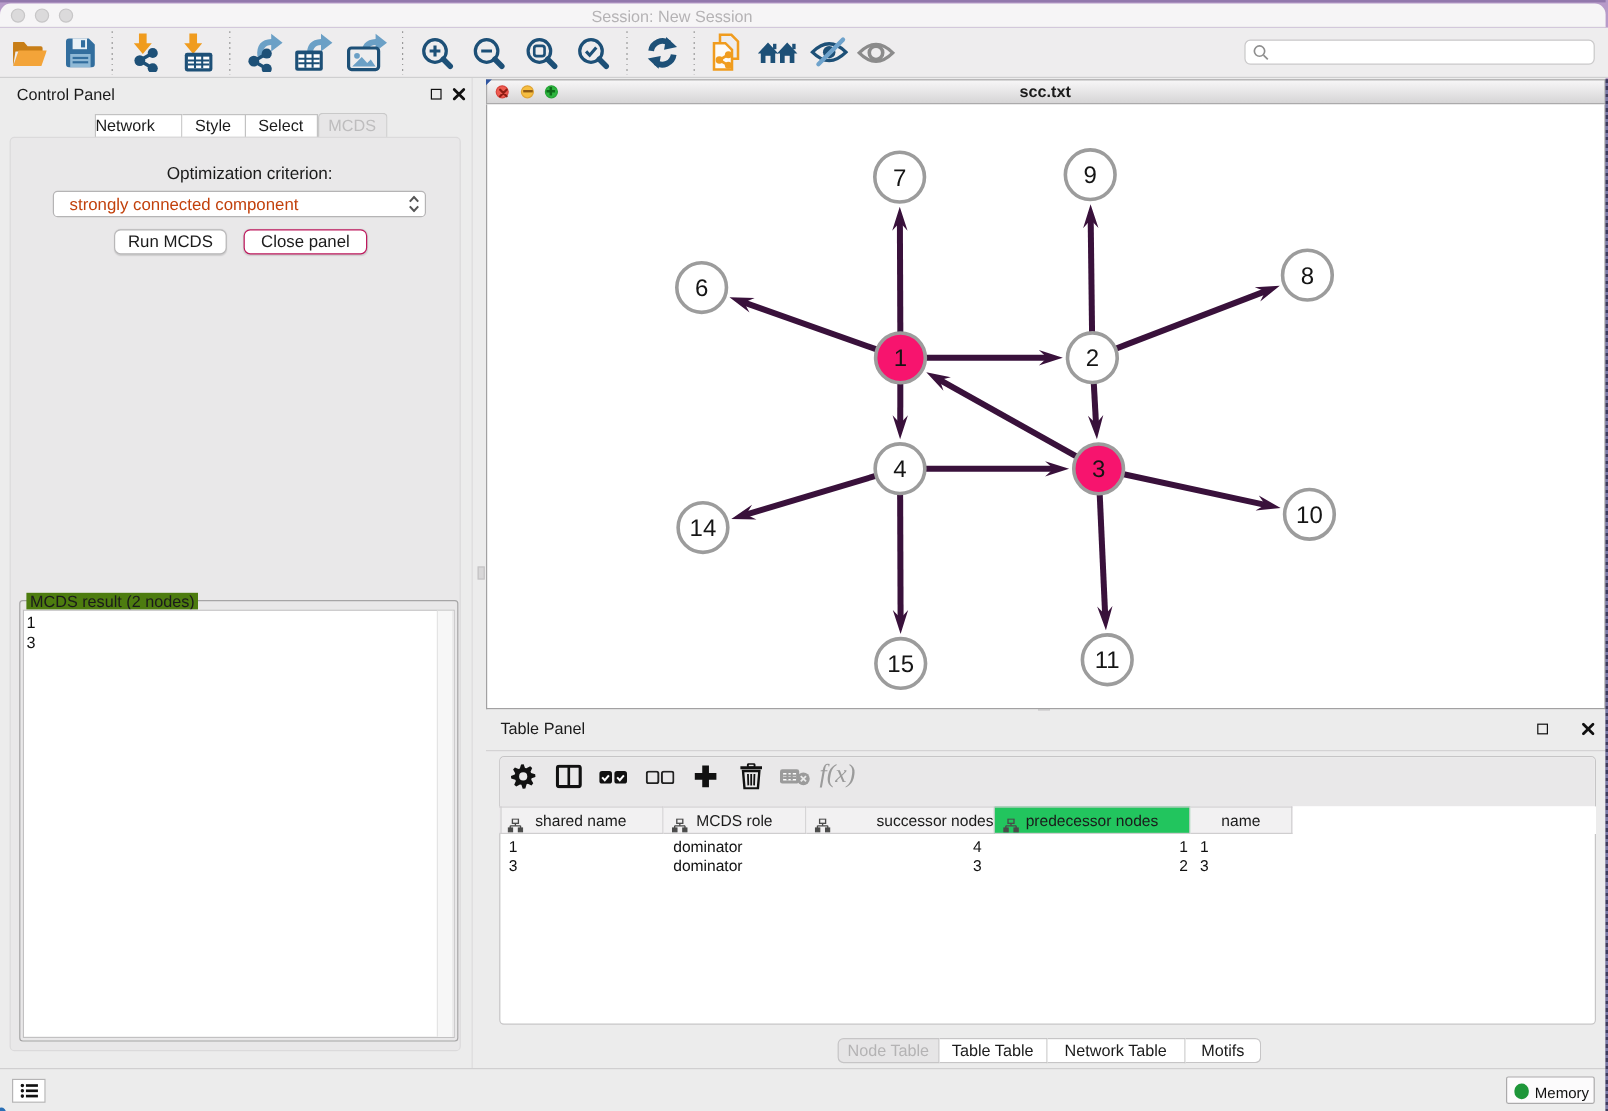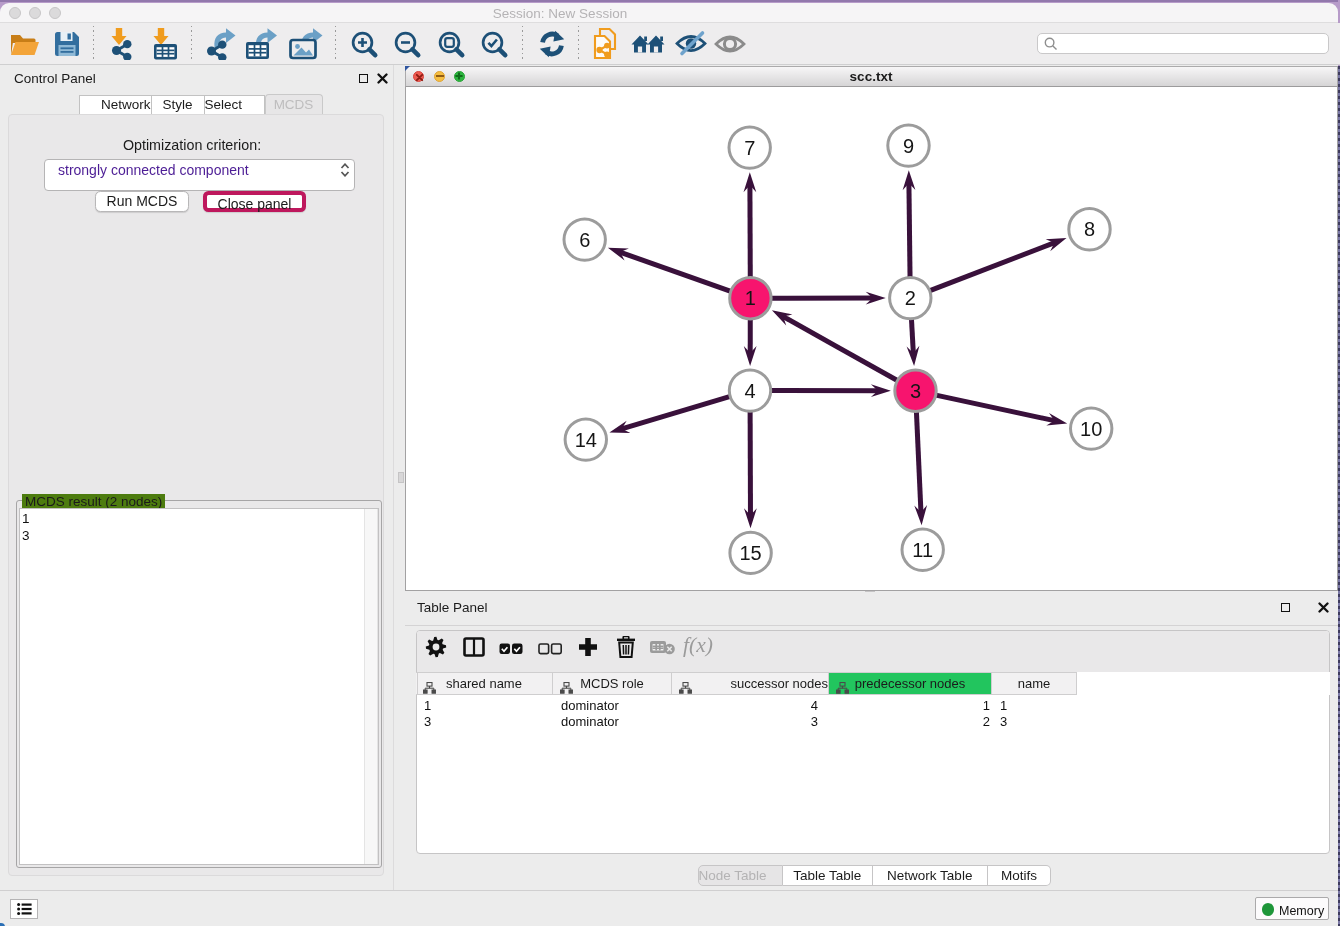--- a/index.html
+++ b/index.html
@@ -160,32 +160,32 @@
 <div class="abs" style="left:1037px;top:33px;width:292px;height:21px;background:#fff;border:1px solid #C9C8C9;border-radius:5px"></div>
 <svg class="abs" width="14" height="14" viewBox="0 0 14 14" style="left:1044px;top:37px">
     <circle cx="5.6" cy="5.6" r="4.3" fill="none" stroke="#8e8e8e" stroke-width="1.4"></circle>
     <line x1="8.9" y1="8.9" x2="12.5" y2="12.5" stroke="#8e8e8e" stroke-width="1.4"></line>
   </svg>
 <div class="abs" style="left:14px;top:70.5px;font-size:13.5px;color:#1B1B1B">Control Panel</div>
 <div class="abs" style="left:359px;top:73.5px;width:9px;height:9px;border:1.4px solid #111"></div>
 <svg class="abs" width="11" height="11" viewBox="0 0 11 11" style="left:377px;top:73px">
     <path d="M1.5,1.5 L9.5,9.5 M9.5,1.5 L1.5,9.5" stroke="#111" stroke-width="2.3" stroke-linecap="round"></path>
   </svg>
-<div class="abs" style="left:78.5px;top:95px;width:73px;height:20px;background:#fff;border:1px solid #C2C2C2;font-size:13.5px;color:#1B1B1B;text-align:right;line-height:18px">Network</div>
+<div class="abs" style="left:78.5px;top:95px;width:73px;height:20px;background:#fff;border:1px solid #C2C2C2;font-size:13.5px;color:#1B1B1B;text-align:left;line-height:18px">Network</div>
 <div class="abs" style="left:151.5px;top:95px;width:53px;height:20px;background:#fff;border:1px solid #C2C2C2;border-left:none;font-size:13.5px;color:#1B1B1B;text-align:center;line-height:18px">Style</div>
-<div class="abs" style="left:204.5px;top:95px;width:60px;height:20px;background:#fff;border:1px solid #C2C2C2;border-left:none;font-size:13.5px;color:#1B1B1B;text-align:left;line-height:18px">Select</div>
+<div class="abs" style="left:204.5px;top:95px;width:60px;height:20px;background:#fff;border:1px solid #C2C2C2;border-left:none;font-size:13.5px;color:#1B1B1B;text-align:center;line-height:18px">Select</div>
 <div class="abs" style="left:264.5px;top:94px;width:58px;height:21px;background:#E7E6E7;border:1px solid #C9C9C9;border-bottom:none;border-radius:4px 4px 0 0;font-size:13.5px;color:#BEBDBE;text-align:center;line-height:20px">MCDS</div>
 <div class="abs" style="left:8px;top:114px;width:376px;height:762px;background:#E9E8E9;border:1px solid #DBDADB;border-radius:4px"></div>
-<div class="abs" style="left:4px;top:137px;width:376px;text-align:center;font-size:14.3px;color:#1B1B1B">Optimization criterion:</div>
-<div class="abs" style="left:44px;top:159px;width:311px;height:32px;background:#fff;border:1px solid #B5B4B5;border-radius:4px;font-size:14px;color:#4c1d95;line-height:20px;padding-left:13px">strongly connected component</div>
+<div class="abs" style="left:20px;top:137px;width:376px;text-align:center;font-size:14.3px;color:#1B1B1B">Optimization criterion:</div>
+<div class="abs" style="left:44px;top:159px;width:311px;height:22px;background:#fff;border:1px solid #B5B4B5;border-radius:4px;font-size:14px;color:#c2410c;line-height:20px;padding-left:13px">strongly connected component</div>
 <svg class="abs" width="10" height="14" viewBox="0 0 10 14" style="left:340px;top:163px">
     <path d="M1.5,5 L5,1.2 L8.5,5 M1.5,9 L5,12.8 L8.5,9" fill="none" stroke="#555" stroke-width="1.7"></path>
   </svg>
 <div class="abs" style="left:95px;top:191px;width:94px;height:21px;background:#fff;border:1px solid #B8B7B8;border-radius:5.5px;font-size:14px;color:#1B1B1B;text-align:center;line-height:19px;box-shadow:0 0.5px 1px rgba(0,0,0,0.12)">Run MCDS</div>
-<div class="abs" style="left:203px;top:191px;width:103px;height:21px;background:#fff;border:4px solid #be185d;border-radius:5.5px;font-size:14px;color:#1B1B1B;text-align:center;line-height:19px;box-shadow:0 0.5px 1px rgba(0,0,0,0.12)">Close panel</div>
+<div class="abs" style="left:203px;top:191px;width:103px;height:21px;background:#fff;border:1px solid #be185d;border-radius:5.5px;font-size:14px;color:#1B1B1B;text-align:center;line-height:19px;box-shadow:0 0.5px 1px rgba(0,0,0,0.12)">Close panel</div>
 <div class="abs" style="left:16px;top:500px;width:366px;height:368px;border:1px solid #A6A5A6;border-radius:3px"></div>
 <div class="abs" style="left:22px;top:493.5px;background:#4d7c0f;padding:0 3px;font-size:13.5px;color:#1B1B1B">MCDS result (2 nodes)</div>
 <div class="abs" style="left:19px;top:507.5px;width:360px;height:357px;background:#fff;border:1px solid #C2C1C2"></div>
 <div class="abs" style="left:363.5px;top:508.5px;width:14.5px;height:355px;background:#F7F7F7;border-left:1px solid #E4E4E4;border-right:1px solid #E4E4E4"></div>
 <div class="abs" style="left:22px;top:511px;font-size:13.5px;line-height:16.5px;color:#111">1<br>3</div>
 <div class="abs" style="left:392.5px;top:65px;width:1px;height:825px;background:#DCDBDC"></div>
 <div class="abs" style="left:398px;top:472px;width:6px;height:11px;background:#D8D7D8;border:1px solid #C5C4C5"></div>
 <div class="abs" style="left:865px;top:586px;width:10px;height:6px;background:#D8D7D8;border:1px solid #C5C4C5"></div>
 <div class="abs" style="left:404.5px;top:65.5px;width:933.5px;height:21.5px;background:linear-gradient(#F7F6F7,#D6D5D6);border:1px solid #ABAAAB;border-bottom:1px solid #9C9B9C"></div>
 <svg class="abs" width="5" height="5" viewBox="0 0 5 5" style="left:405px;top:66px">
@@ -357,21 +357,21 @@
 <div class="abs" style="left:424px;top:697.5px;font-size:13px;color:#111">1</div>
 <div class="abs" style="left:561px;top:697.5px;font-size:13px;color:#111">dominator</div>
 <div class="abs" style="left:672px;top:697.5px;width:146px;text-align:right;font-size:13px;color:#111">4</div>
 <div class="abs" style="left:829px;top:697.5px;width:161px;text-align:right;font-size:13px;color:#111">1</div>
 <div class="abs" style="left:1000px;top:697.5px;font-size:13px;color:#111">1</div>
 <div class="abs" style="left:424px;top:713.5px;font-size:13px;color:#111">3</div>
 <div class="abs" style="left:561px;top:713.5px;font-size:13px;color:#111">dominator</div>
 <div class="abs" style="left:672px;top:713.5px;width:146px;text-align:right;font-size:13px;color:#111">3</div>
 <div class="abs" style="left:829px;top:713.5px;width:161px;text-align:right;font-size:13px;color:#111">2</div>
 <div class="abs" style="left:1000px;top:713.5px;font-size:13px;color:#111">3</div>
-<div class="abs" style="left:697.5px;top:864.5px;width:85.5px;height:21px;border:1px solid #C6C5C6;font-size:13.5px;text-align:left;line-height:19px;background:#E6E5E6;color:#B4B3B4;border-radius:5px 0 0 5px">Node Table</div>
+<div class="abs" style="left:697.5px;top:864.5px;width:85.5px;height:21px;border:1px solid #C6C5C6;font-size:13.5px;text-align:center;line-height:19px;background:#E6E5E6;color:#B4B3B4;border-radius:5px 0 0 5px">Node Table</div>
 <div class="abs" style="left:783px;top:864.5px;width:89.5px;height:21px;border:1px solid #C6C5C6;font-size:13.5px;text-align:center;line-height:19px;background:#fff;color:#1B1B1B;border-left:none">Table Table</div>
 <div class="abs" style="left:872.5px;top:864.5px;width:115.5px;height:21px;border:1px solid #C6C5C6;font-size:13.5px;text-align:center;line-height:19px;background:#fff;color:#1B1B1B;border-left:none">Network Table</div>
 <div class="abs" style="left:988px;top:864.5px;width:63px;height:21px;border:1px solid #C6C5C6;font-size:13.5px;text-align:center;line-height:19px;background:#fff;color:#1B1B1B;border-left:none;border-radius:0 5px 5px 0">Motifs</div>
 <div class="abs" style="left:0;top:890px;width:1340px;height:1px;background:#D0CFD0"></div>
 <div class="abs" style="left:10px;top:899px;width:28px;height:20px;background:#fff;border:1px solid #B5B4B5"></div>
 <svg class="abs" width="15" height="12" viewBox="0 0 15 12" style="left:17px;top:903px">
     <g fill="#111">
       <circle cx="1.6" cy="1.6" r="1.5"></circle>
       <circle cx="1.6" cy="6" r="1.5"></circle>
       <circle cx="1.6" cy="10.4" r="1.5"></circle>

